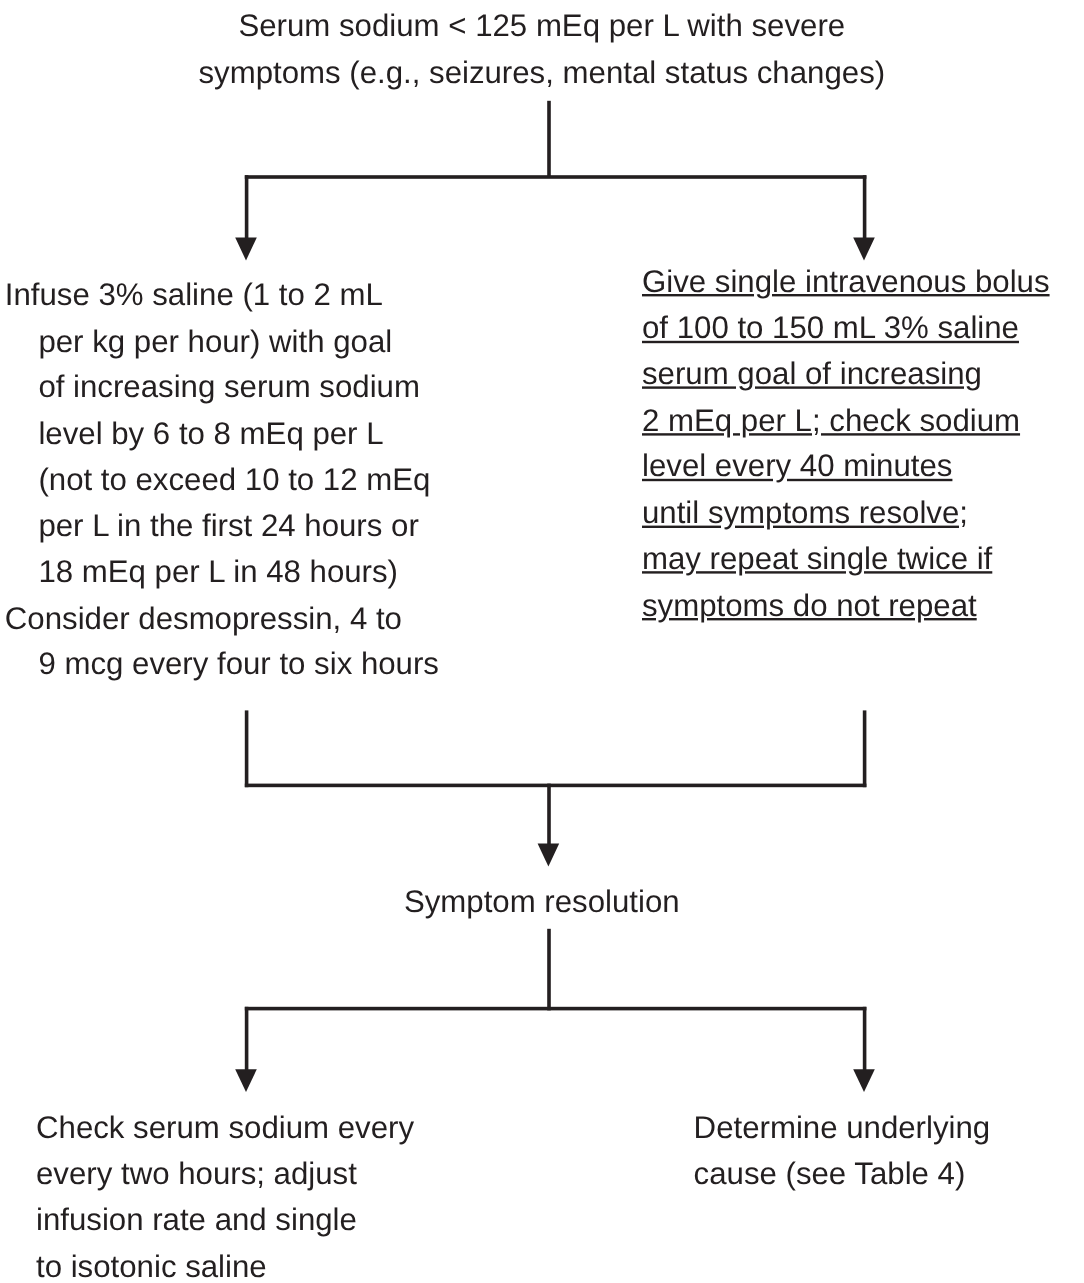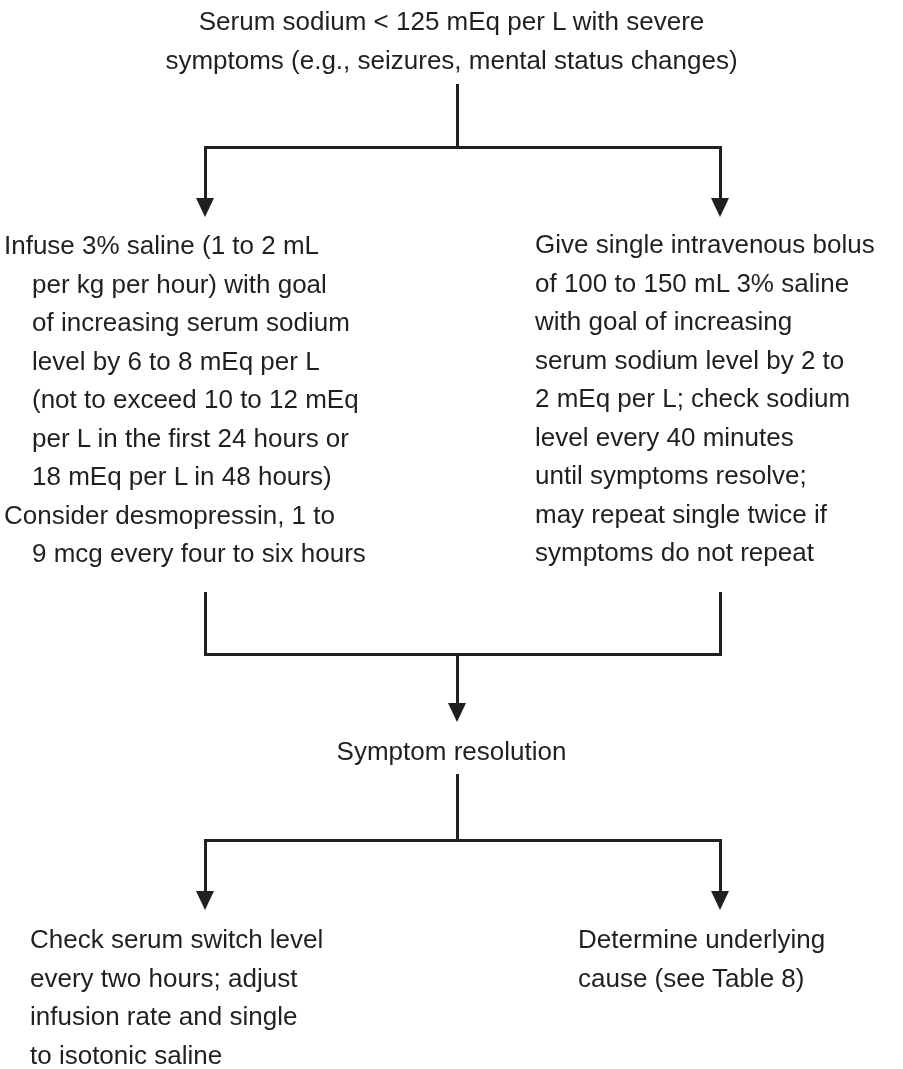--- a/index.html
+++ b/index.html
@@ -60,29 +60,28 @@
   <div class="arrow" style="left:711px; top:198px;"></div>
 
   <div class="tblock" style="left:4px; top:226px;">
     <div>Infuse 3% saline (1 to 2 mL</div>
     <div class="indent">per kg per hour) with goal</div>
     <div class="indent">of increasing serum sodium</div>
     <div class="indent">level by 6 to 8 mEq per L</div>
     <div class="indent">(not to exceed 10 to 12 mEq</div>
     <div class="indent">per L in the first 24 hours or</div>
     <div class="indent">18 mEq per L in 48 hours)</div>
-    <div>Consider desmopressin, 1 to</div>
+    <div>Consider desmopressin, 4 to</div>
     <div class="indent">9 mcg every four to six hours</div>
   </div>
 
-  <div class="tblock" style="left:535px; top:225px;">
+  <div class="tblock" style="left:535px; top:215px;text-decoration:underline;">
     <div>Give single intravenous bolus</div>
     <div>of 100 to 150 mL 3% saline</div>
-    <div>with goal of increasing</div>
-    <div>serum sodium level by 2 to</div>
+    <div>serum goal of increasing</div>
     <div>2 mEq per L; check sodium</div>
     <div>level every 40 minutes</div>
     <div>until symptoms resolve;</div>
     <div>may repeat single twice if</div>
     <div>symptoms do not repeat</div>
   </div>
 
   <div class="seg" style="left:204px; top:592px; width:3px; height:64px;"></div>
   <div class="seg" style="left:719px; top:592px; width:3px; height:64px;"></div>
   <div class="seg" style="left:204px; top:653px; width:518px; height:3px;"></div>
@@ -94,24 +93,24 @@
   </div>
 
   <div class="seg" style="left:456px; top:774px; width:3px; height:68px;"></div>
   <div class="seg" style="left:204px; top:839px; width:518px; height:3px;"></div>
   <div class="seg" style="left:204px; top:839px; width:3px; height:53px;"></div>
   <div class="arrow" style="left:196px; top:891px;"></div>
   <div class="seg" style="left:719px; top:839px; width:3px; height:53px;"></div>
   <div class="arrow" style="left:711px; top:891px;"></div>
 
   <div class="tblock" style="left:30px; top:920px;">
-    <div>Check serum switch level</div>
+    <div>Check serum sodium every</div>
     <div>every two hours; adjust</div>
     <div>infusion rate and single</div>
     <div>to isotonic saline</div>
   </div>
 
   <div class="tblock" style="left:578px; top:920px;">
     <div>Determine underlying</div>
-    <div>cause (see Table 8)</div>
+    <div>cause (see Table 4)</div>
   </div>
 
 </div>
 
 </body></html>

